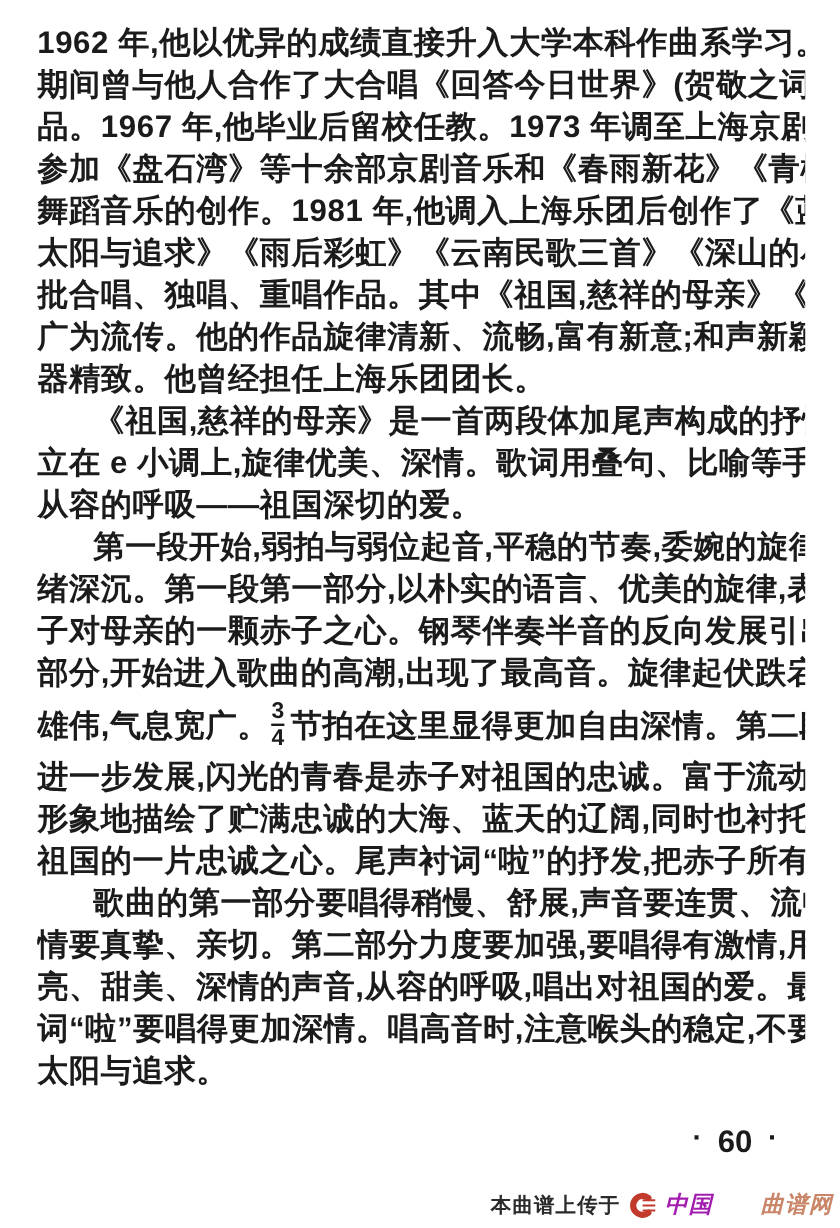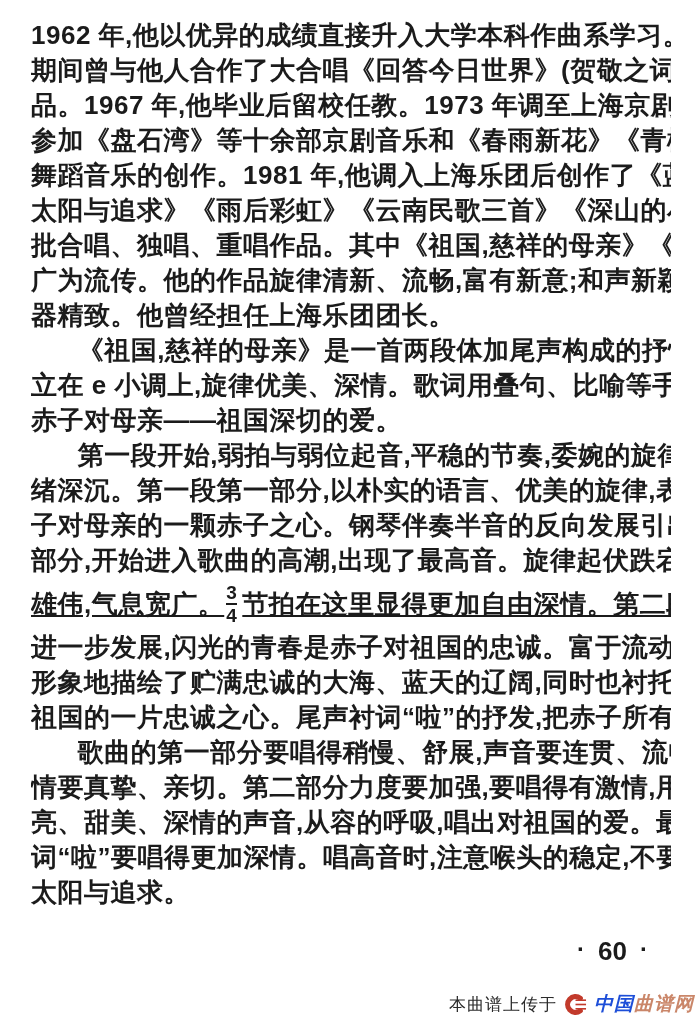--- a/index.html
+++ b/index.html
@@ -29,21 +29,21 @@
     text-align: justify;
     text-align-last: justify;
     text-justify: inter-character;
     letter-spacing: 0.5px;
   }
   .line.last {
     text-align: center;
     text-align-last: left;
   }
   .line.indent { text-indent: 1.8em; }
-  .line.frac-line { height: 52px; line-height: 52px; text-decoration: underline; }
+  .line.frac-line { height: 52px; line-height: 52px; }
   .frac {
     display: inline-flex;
     flex-direction: column;
     align-items: center;
     vertical-align: middle;
     font-size: 19px;
     line-height: 1.05;
     margin: 0 5px 0 2px;
     transform: translateY(-2px);
   }
@@ -67,32 +67,32 @@
     position: absolute;
     top: 991px;
     right: 6px;
     display: flex;
     align-items: center;
     gap: 7px;
   }
   .wm-prefix {
     font-size: 17px;
     color: #2a2a2a;
-    font-weight: 400;
+    font-weight: 700;
     letter-spacing: 1px;
   }
   .wm-site {
     font-style: italic;
     font-weight: 700;
     font-size: 19px;
     letter-spacing: 1px;
     white-space: nowrap;
   }
-  .wm-site .cn   { color: #1d4ed8; font-style: italic; }
-  .wm-site .qp   { color: #ca8669; font-style: italic; }
+  .wm-site .cn   { color: #a21caf; font-style: italic; }
+  .wm-site .qp   { color: #ca8669; font-style: italic; margin-left: 40px; }
   .logo-icon { display: block; }
 </style>
 </head>
 <body>
 
 <div class="page">
 
   <div class="text-block">
       <div class="para">
         <div class="line">1962 年,他以优异的成绩直接升入大学本科作曲系学习。学习</div>
@@ -101,21 +101,21 @@
         <div class="line">参加《盘石湾》等十余部京剧音乐和《春雨新花》《青松赞》等</div>
         <div class="line">舞蹈音乐的创作。1981 年,他调入上海乐团后创作了《蓝天、</div>
         <div class="line">太阳与追求》《雨后彩虹》《云南民歌三首》《深山的小路》等一</div>
         <div class="line">批合唱、独唱、重唱作品。其中《祖国,慈祥的母亲》《桥》已</div>
         <div class="line">广为流传。他的作品旋律清新、流畅,富有新意;和声新颖,配</div>
         <div class="line last">器精致。他曾经担任上海乐团团长。</div>
       </div>
       <div class="para">
         <div class="line indent">《祖国,慈祥的母亲》是一首两段体加尾声构成的抒情歌曲,建</div>
         <div class="line">立在 e 小调上,旋律优美、深情。歌词用叠句、比喻等手法表达了</div>
-        <div class="line last">赤子对母亲——祖国深切的爱。</div>
+        <div class="line last">从容的呼吸——祖国深切的爱。</div>
       </div>
       <div class="para">
         <div class="line indent">第一段开始,弱拍与弱位起音,平稳的节奏,委婉的旋律,使情</div>
         <div class="line">绪深沉。第一段第一部分,以朴实的语言、优美的旋律,表达了儿</div>
         <div class="line">子对母亲的一颗赤子之心。钢琴伴奏半音的反向发展引出了第二</div>
         <div class="line">部分,开始进入歌曲的高潮,出现了最高音。旋律起伏跌宕,气势</div>
         <div class="line frac-line"><span>雄伟,气息宽广。</span><span class="frac">
             <span class="num">3</span>
             <span class="den">4</span>
           </span><span>节拍在这里显得更加自由深情。第二段感情</span></div>

